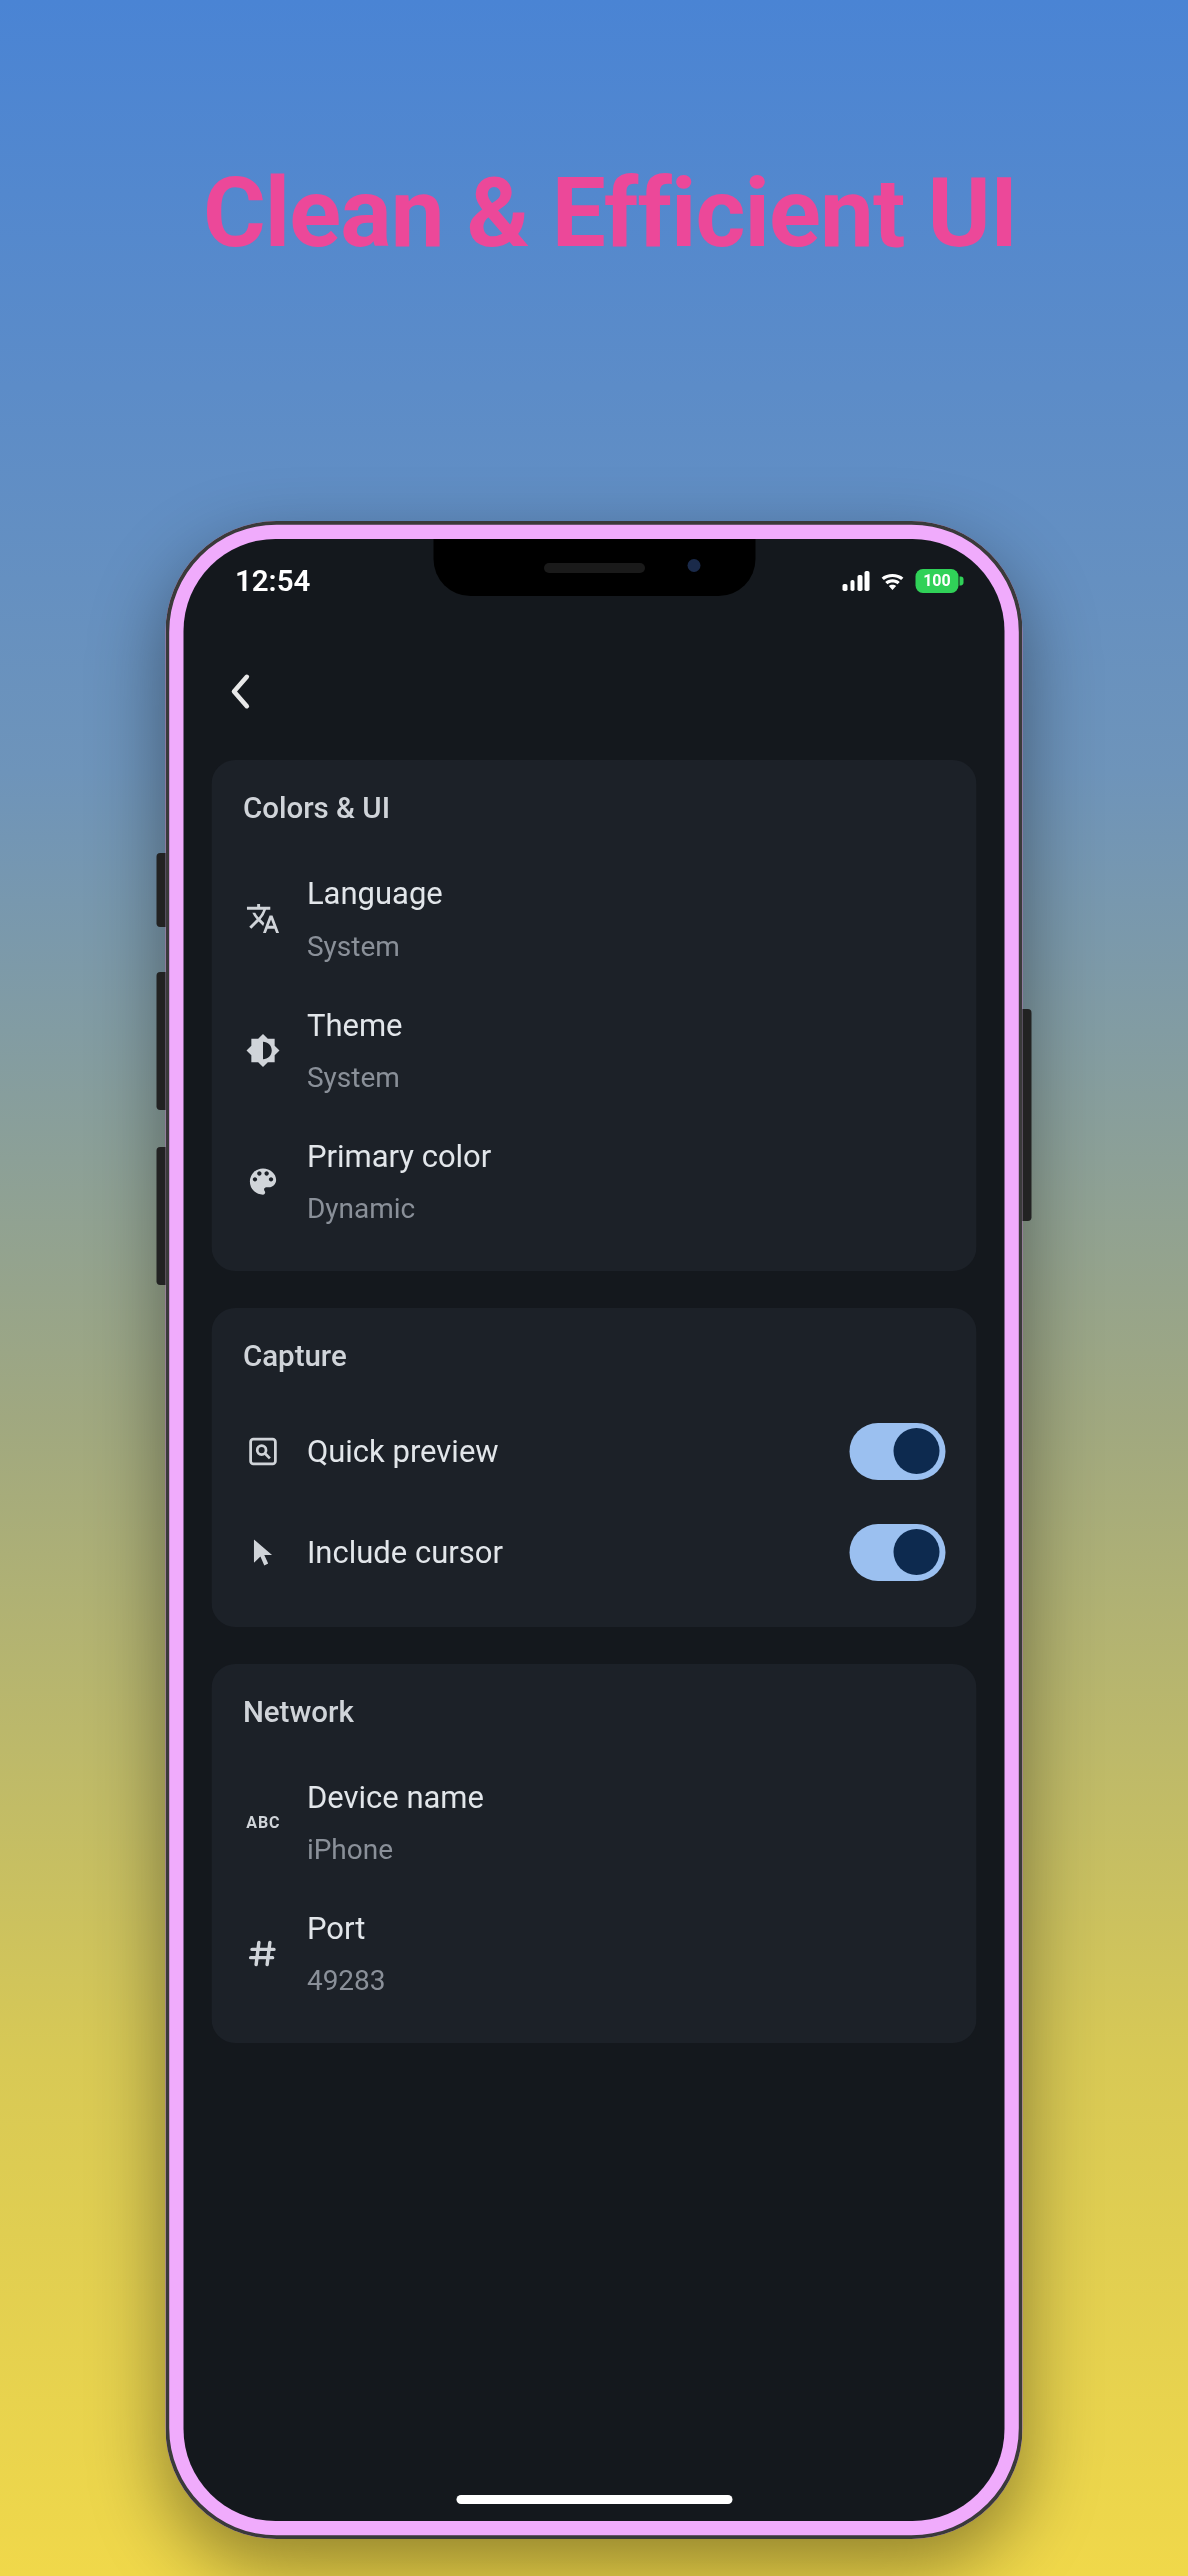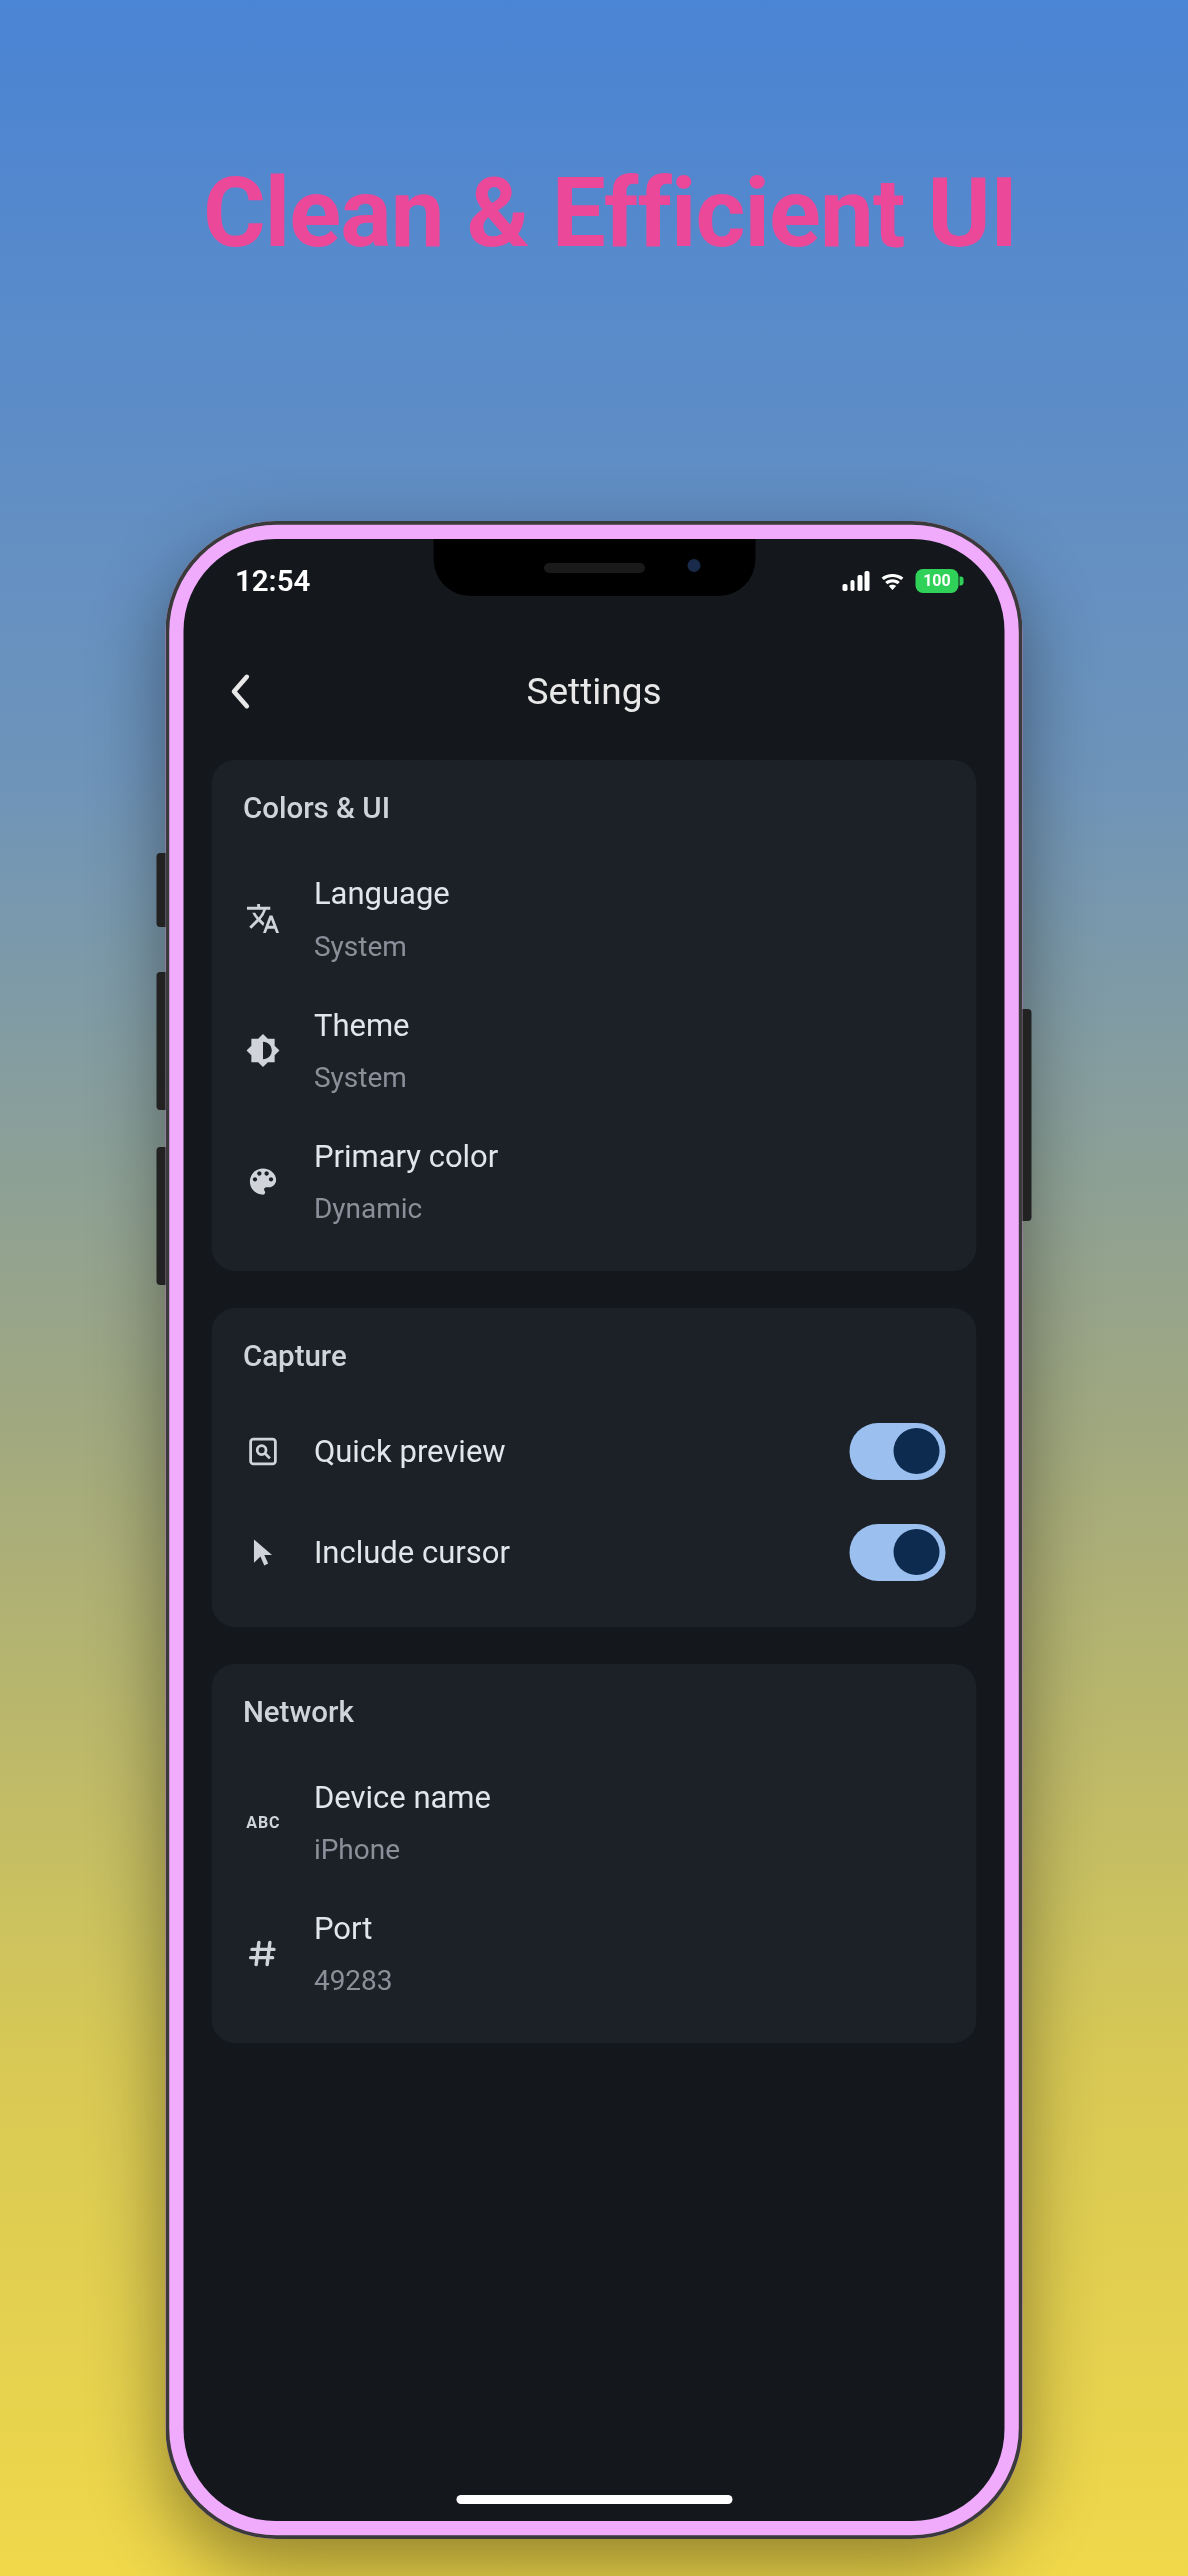--- a/index.html
+++ b/index.html
@@ -169,21 +169,21 @@
   }
   .card-title {
     color: #d0d4d9;
     font-size: 29.5px;
     font-weight: 500;
     margin-bottom: 28px;
   }
   .row {
     display: flex;
     align-items: center;
-    gap: 30px;
+    gap: 23px;
     padding: 22px 0;
   }
   .row-icon {
     width: 41px;
     height: 41px;
     display: flex;
     align-items: center;
     justify-content: center;
     color: #d0d4d9;
     flex-shrink: 0;
@@ -266,21 +266,20 @@
         <div class="battery-pill">100</div>
       </div>
     </div>
 
     <div class="nav-bar">
       <div class="back-btn">
         <svg width="22" height="37" viewBox="0 0 24 40">
             <path d="M20 4 L6 20 L20 36" stroke="#e8e8e8" stroke-width="5" fill="none" stroke-linecap="round" stroke-linejoin="round"></path>
           </svg>
       </div>
-      <div class="nav-title">Settings</div>
     </div>
 
     <div class="content">
 
       <div class="card">
         <div class="card-title">Colors &amp; UI</div>
 
         <div class="row">
           <div class="row-icon">
             <svg width="35" height="35" viewBox="0 0 24 24">

